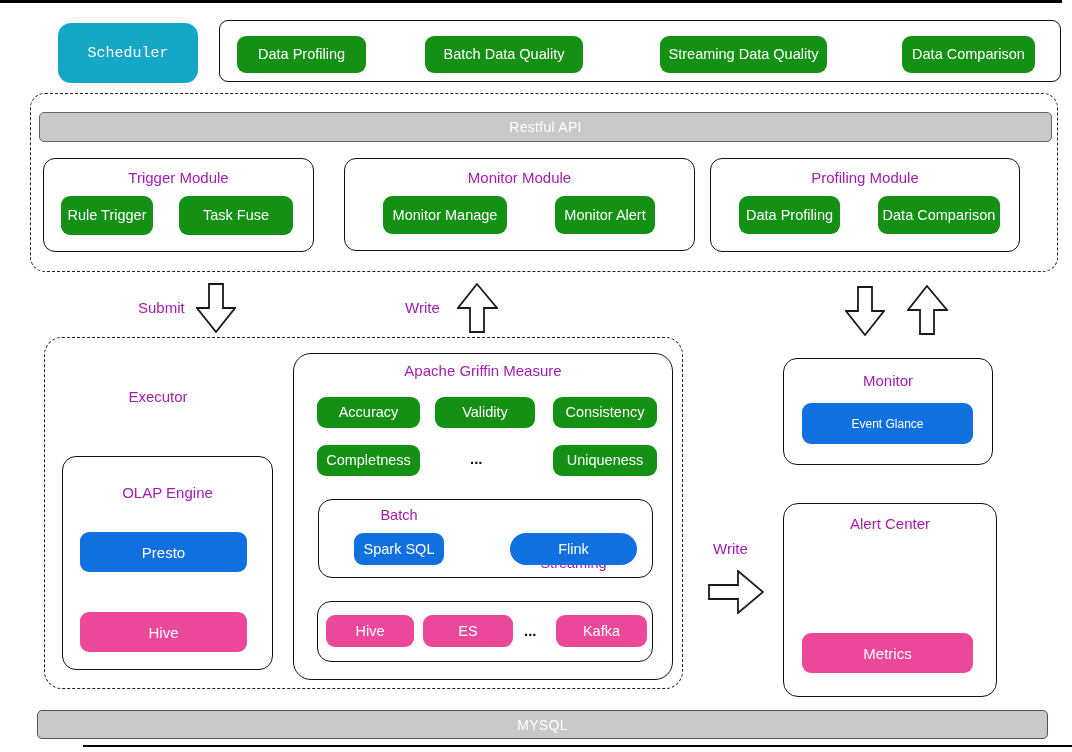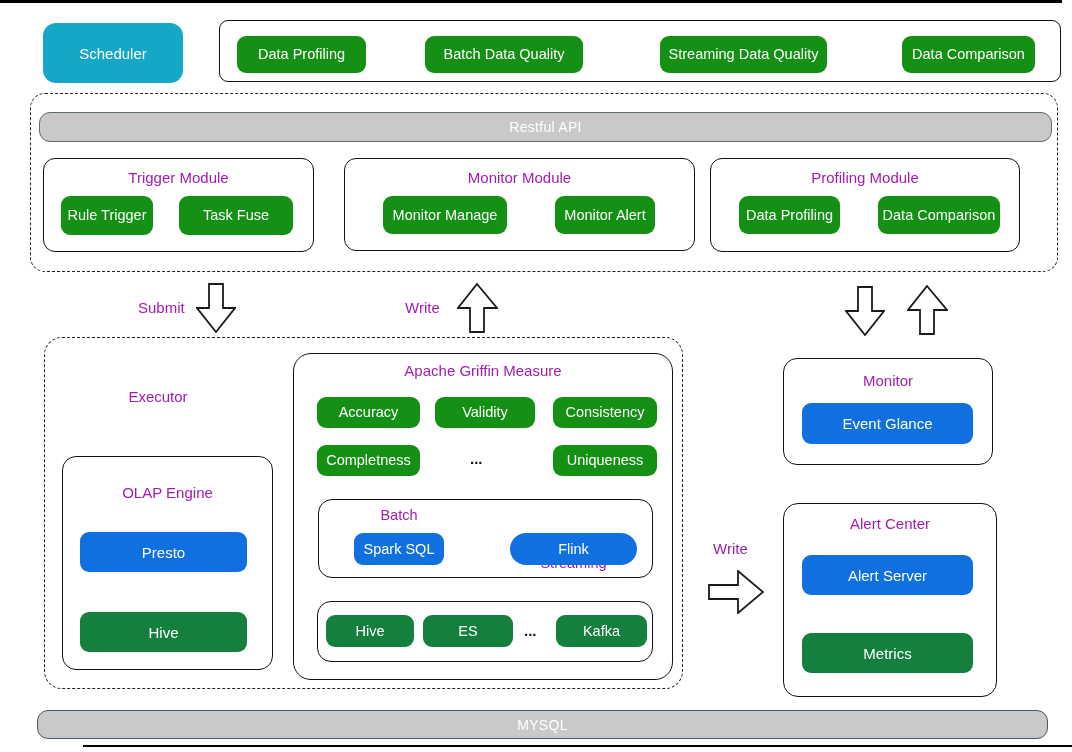--- a/index.html
+++ b/index.html
@@ -3,40 +3,40 @@
 <meta charset="utf-8">
 <style>
   html,body{margin:0;padding:0;background:#fff;}
   #page{position:relative;width:1072px;height:752px;background:#fff;overflow:hidden;
         font-family:"Liberation Sans",sans-serif;color:#000;}
   .abs{position:absolute;}
   .pill{position:absolute;display:flex;align-items:center;justify-content:center;
         color:#fff;border-radius:9px;font-size:14.5px;line-height:1;white-space:nowrap;}
   .green{background:#149114;}
   .blue{background:#1170e0;}
-  .teal{background:#15803d;}
+  .teal{background:#ec4899;}
   .sched{background:#14a7c6;border-radius:13px;font-size:15px;}
   .box{position:absolute;background:#fff;border:1.6px solid #111;border-radius:12px;box-sizing:border-box;}
   .dashed{position:absolute;border:1.6px dashed #222;border-radius:15px;box-sizing:border-box;}
   .graybar{position:absolute;background:#c9c9c9;color:#fff;display:flex;align-items:center;
-           justify-content:center;font-size:14px;border-radius:11px;box-sizing:border-box;letter-spacing:.3px;}
+           justify-content:center;font-size:14px;border-radius:5px;box-sizing:border-box;letter-spacing:.3px;}
   .lbl{position:absolute;font-size:15px;color:#a21caf;white-space:nowrap;}
   .ctr{text-align:center;}
   .dots{position:absolute;font-size:15px;font-weight:bold;color:#111;}
   .line{position:absolute;background:#000;}
   svg{display:block;}
 </style>
 </head>
 <body>
 
 <div id="page">
 
   <div class="line" style="left:0;top:0;width:1062px;height:3px;"></div>
 
-  <div class="pill sched" style="left:43px;top:23px;width:140px;height:60px;">Scheduler</div>
+  <div class="pill sched" style="left:58px;top:23px;width:140px;height:60px;font-family:Liberation Mono, monospace;">Scheduler</div>
 
   <div class="box" style="left:219px;top:20px;width:842px;height:62px;border-radius:9px;"></div>
   <div class="pill green" style="left:237px;top:36px;width:129px;height:37px;">Data Profiling</div>
   <div class="pill green" style="left:660px;top:36px;width:167px;height:37px;">Streaming Data Quality</div>
   <div class="pill green" style="left:425px;top:36px;width:158px;height:37px;">Batch Data Quality</div>
   <div class="pill green" style="left:902px;top:36px;width:133px;height:37px;">Data Comparison</div>
 
   <div class="dashed" style="left:30px;top:93px;width:1028px;height:179px;"></div>
 
   <div class="graybar" style="left:39px;top:112px;width:1013px;height:30px;border:1.6px solid #5c6e5c;">Restful API</div>
@@ -114,24 +114,23 @@
 
   <div class="lbl" style="left:713px;top:540px;">Write</div>
   <div class="abs" style="left:708px;top:570px;">
     <svg width="56" height="44" viewBox="0 0 56 44">
       <polygon points="1,15 30,15 30,1 55,22 30,43 30,29 1,29" fill="#fff" stroke="#1a1a1a" stroke-width="1.8"></polygon>
     </svg>
   </div>
 
   <div class="box" style="left:783px;top:358px;width:210px;height:107px;border-radius:14px;"></div>
   <div class="lbl ctr" style="left:783px;top:372px;width:210px;">Monitor</div>
-  <div class="pill blue" style="left:802px;top:403px;width:171px;height:41px;font-size:15px;">Event Glance</div>
+  <div class="pill blue" style="left:802px;top:403px;width:171px;height:41px;font-size:12px;">Event Glance</div>
 
   <div class="box" style="left:783px;top:503px;width:214px;height:194px;border-radius:15px;"></div>
   <div class="lbl ctr" style="left:783px;top:515px;width:214px;">Alert Center</div>
-  <div class="pill blue" style="left:802px;top:555px;width:171px;height:40px;font-size:15px;">Alert Server</div>
   <div class="pill teal" style="left:802px;top:633px;width:171px;height:40px;font-size:15px;">Metrics</div>
 
   <div class="graybar" style="left:37px;top:710px;width:1011px;height:29px;border:1.6px solid #47586e;">MYSQL</div>
 
   <div class="line" style="left:83px;top:745px;width:989px;height:2px;"></div>
 
 </div>
 
 </body></html>

